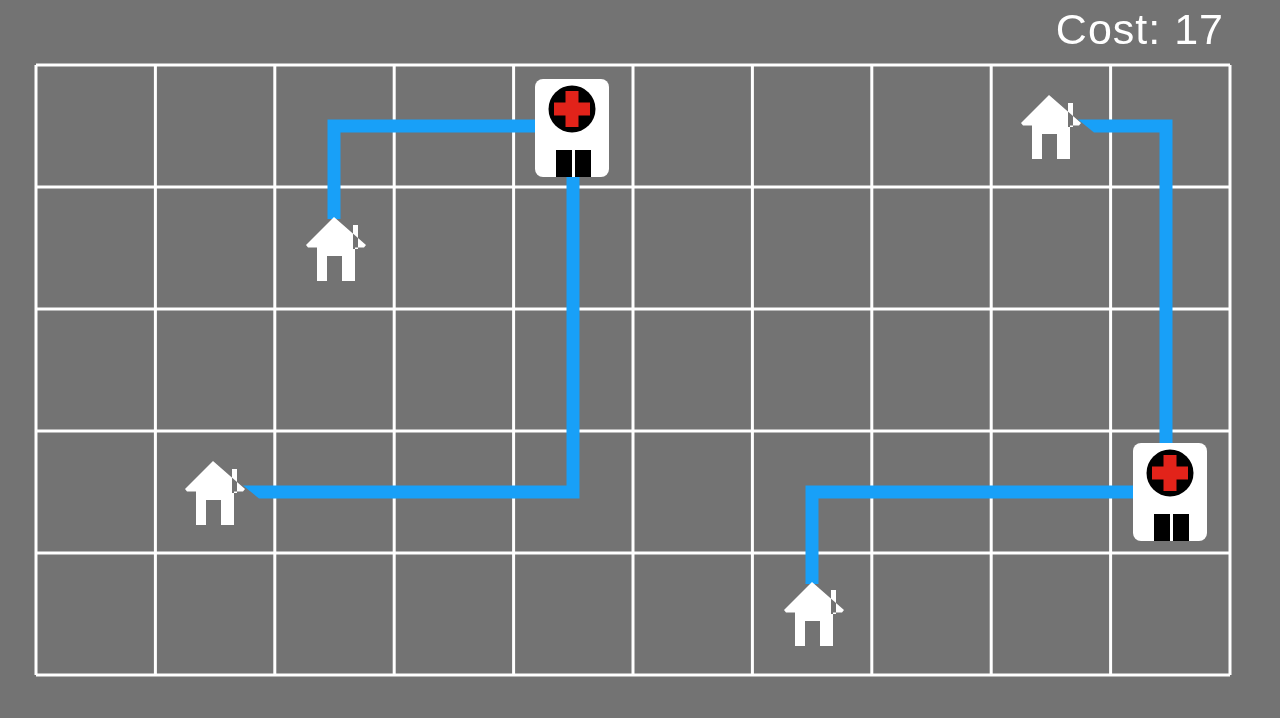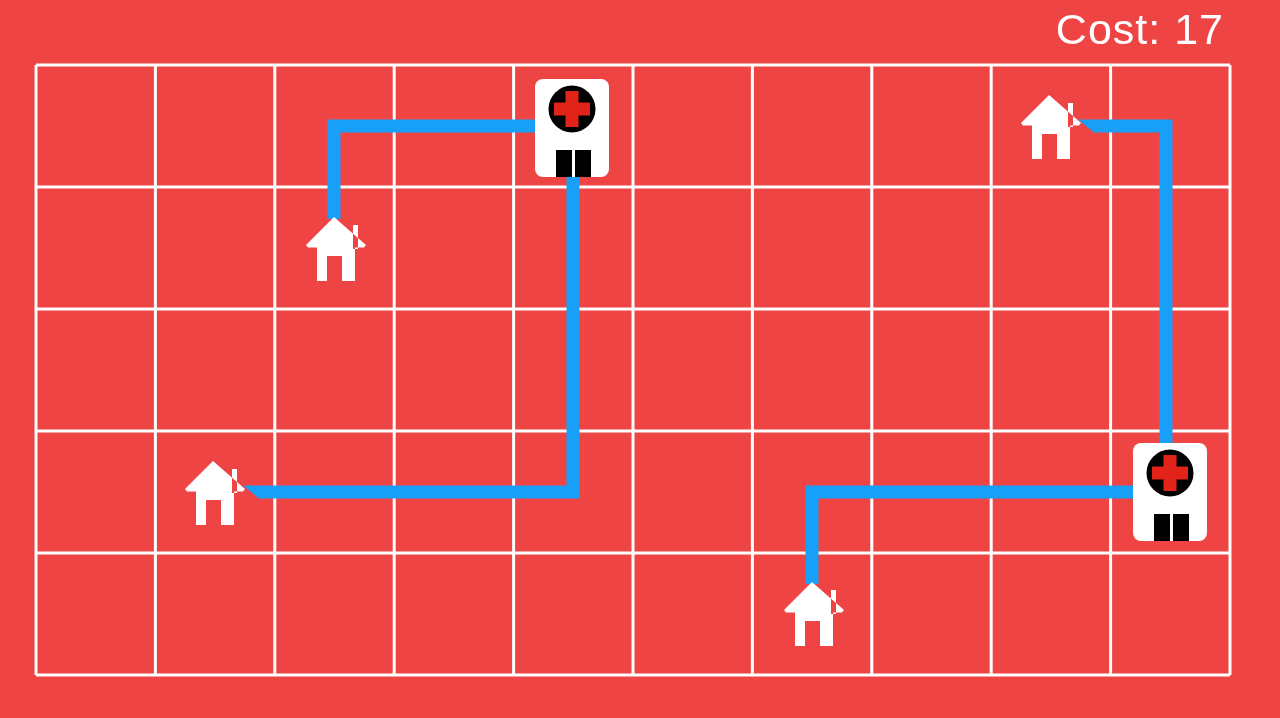--- a/index.html
+++ b/index.html
@@ -1,19 +1,19 @@
 <!DOCTYPE html>
 <html><head>
 <meta charset="utf-8">
 <style>
   html,body{margin:0;padding:0;background:#000;}
   .stage{
     position:relative;
     width:1280px;height:718px;
-    background:#ef4444;
+    background:#737373;
     overflow:hidden;
     font-family:"Liberation Sans", sans-serif;
   }
   .hud{
     position:absolute;
     top:2px;
     right:56px;
     color:#ffffff;
     font-size:43px;
     font-weight:300;

